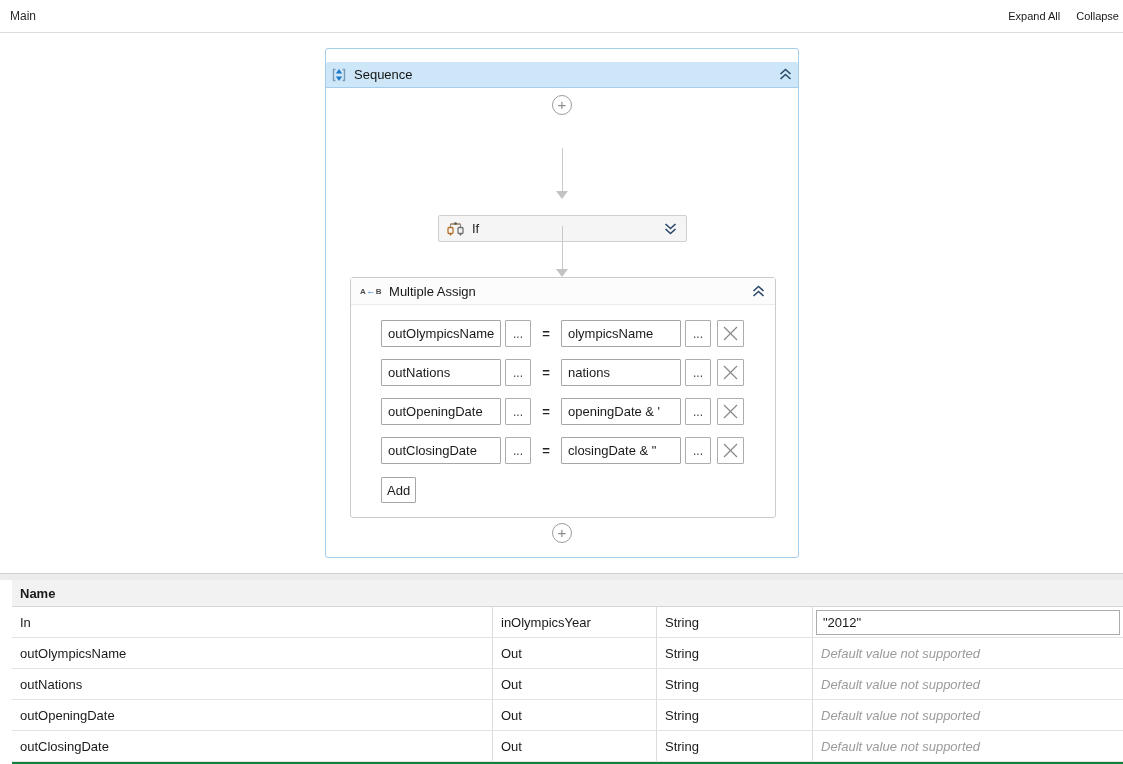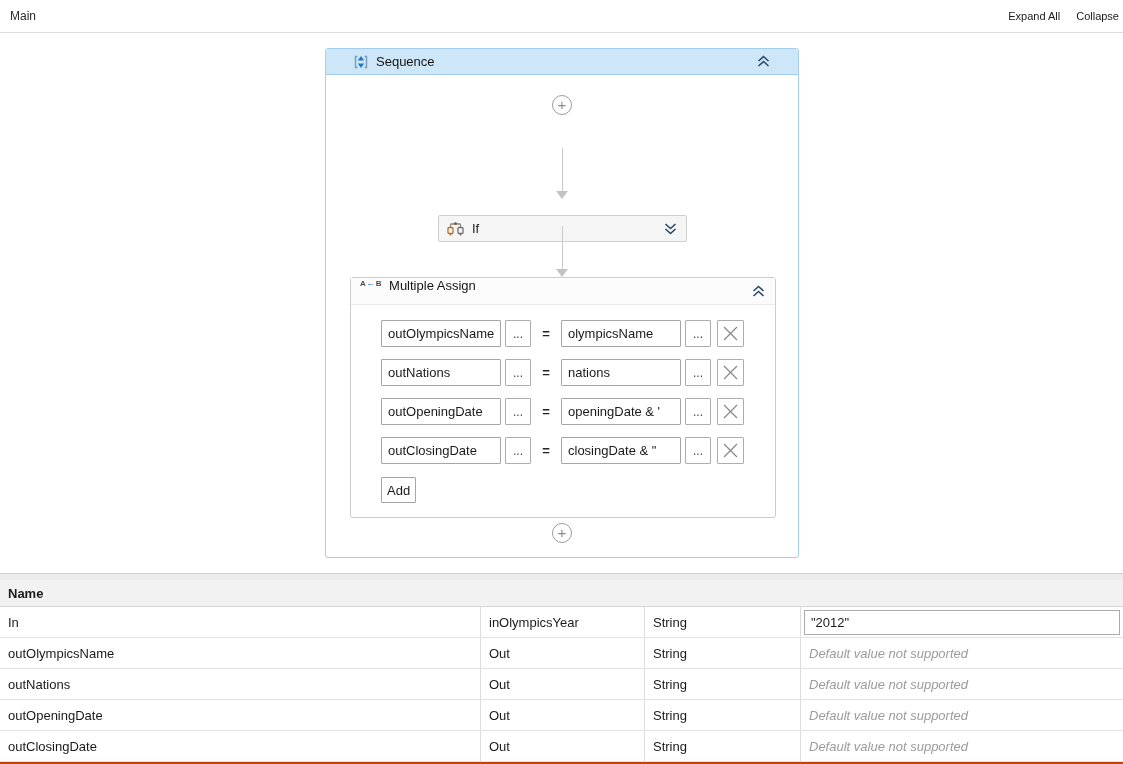--- a/index.html
+++ b/index.html
@@ -12,42 +12,42 @@
   .topbar .crumb { font-size:12px; color:#2b2b2b; }
   .topbar .spacer { flex:1; }
   .topbar .tblink { font-size:11px; color:#1a1a1a; margin-left:16px; cursor:pointer; white-space:nowrap; }
 
   
   .canvas { position:relative; height:540px; background:#fff; }
 
   .sequence-box { position:absolute; left:325px; top:15px; width:474px; height:510px;
     background:#fff; border:1px solid #a5cdec; border-radius:3px; }
   .seq-header { height:26px; background:#cde7f8; border-bottom:1px solid #a5cdec;
-    border-radius:2px 2px 0 0; display:flex; align-items:center; padding:0 27px; gap:7px; }
+    border-radius:2px 2px 0 0; display:flex; align-items:center; padding:0 5px; gap:7px;margin-top:13px; }
   .seq-title { font-size:13px; color:#151515; }
   .hdr-chevron { margin-left:auto; display:flex; align-items:center; cursor:pointer; }
 
   .plus-btn { position:absolute; width:20px; height:20px; border:1px solid #9c9c9c; border-radius:50%;
     color:#8b8b8b; display:flex; align-items:center; justify-content:center; cursor:pointer; background:#fff; }
   .plus-btn::before { content:"+"; font-size:15px; line-height:1; margin-top:-1px; }
 
   .activity { position:absolute; left:112px; width:249px; height:27px; background:#f5f5f5;
     border:1px solid #cfcfcf; border-radius:2px; display:flex; align-items:center;
     padding:0 8px; gap:8px; cursor:pointer; }
   .activity .alabel { font-size:13px; color:#222; }
   .activity .chev { margin-left:auto; display:flex; align-items:center; }
 
   .connector { position:absolute; width:1px; background:#c9c9c9; left:236px; }
   .arrowhead { position:absolute; left:230px; width:0; height:0;
     border-left:6px solid transparent; border-right:6px solid transparent; border-top:8px solid #c3c3c3; }
 
   .ma-box { position:absolute; left:24px; top:228px; width:426px; height:241px;
     background:#fff; border:1px solid #cccccc; border-radius:3px; }
   .ma-header { height:27px; background:#fcfcfc; border-bottom:1px solid #ebebeb;
-    display:flex; padding:0 9px; gap:7px; }
+    display:flex; align-items:center; padding:0 9px; gap:7px; }
   .ma-title { font-size:13px; color:#151515; }
 
   .ab-ico { font-weight:bold; font-size:8px; color:#4d4d4d; letter-spacing:0.5px; white-space:nowrap; }
   .ab-ico .ab-arrow { color:#1e78c8; font-size:9px; font-weight:bold; }
 
   .assign-row { position:absolute; left:30px; height:27px; display:flex; align-items:center; }
   .tb { width:120px; height:27px; border:1px solid #a6a6a6; background:#fff; padding:0 6px;
     font-family:inherit; font-size:13px; color:#1a1a1a; border-radius:1px; }
   .dots { width:26px; height:27px; border:1px solid #adadad; background:#fff; color:#444;
     font-size:12px; margin-left:4px; cursor:pointer; border-radius:1px; line-height:1; }
@@ -55,21 +55,21 @@
   .xbtn { width:27px; height:27px; border:1px solid #adadad; background:#fff; margin-left:6px;
     display:flex; align-items:center; justify-content:center; cursor:pointer; border-radius:1px; }
   .add-btn { position:absolute; left:30px; top:199px; height:26px; padding:0 5px;
     border:1px solid #a6a6a6; background:#fff; font-family:inherit; font-size:13px; color:#1a1a1a;
     cursor:pointer; border-radius:1px; }
 
   
   .divider { height:7px; background:#ececec; border-top:1px solid #cfcfcf; }
 
   
-  .args { border-bottom:2px solid #c2410c; }
+  .args { border-bottom:2px solid #15803d;margin-left:12px; }
   .arow { display:grid; grid-template-columns:481px 164px 156px 1fr; align-items:stretch; }
   .ahead { height:27px; background:#f2f2f2; border-bottom:1px solid #d6d6d6; }
   .ahead .cell { font-weight:bold; color:#1a1a1a; }
   .cell { display:flex; align-items:center; padding-left:8px; border-right:1px solid #dcdcdc;
     font-size:13px; overflow:hidden; white-space:nowrap; }
   .cell:last-child { border-right:none; }
   .adata { height:31px; border-bottom:1px solid #e3e3e3; background:#fff; }
   .defcell { padding:0 2px; }
   .definput { width:100%; height:25px; border:1px solid #ababab; padding:0 6px; margin:0 1px;
     font-family:inherit; font-size:13px; color:#1a1a1a; }

